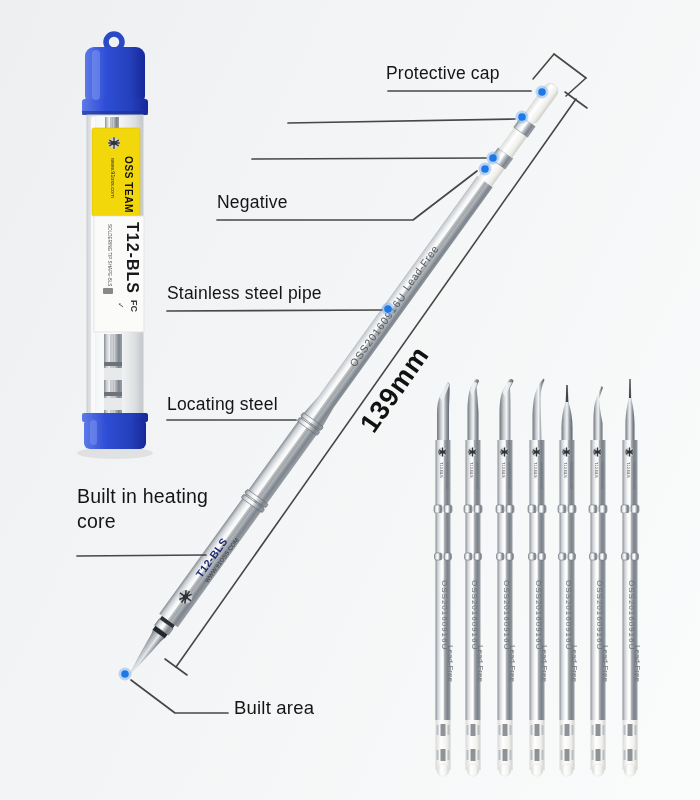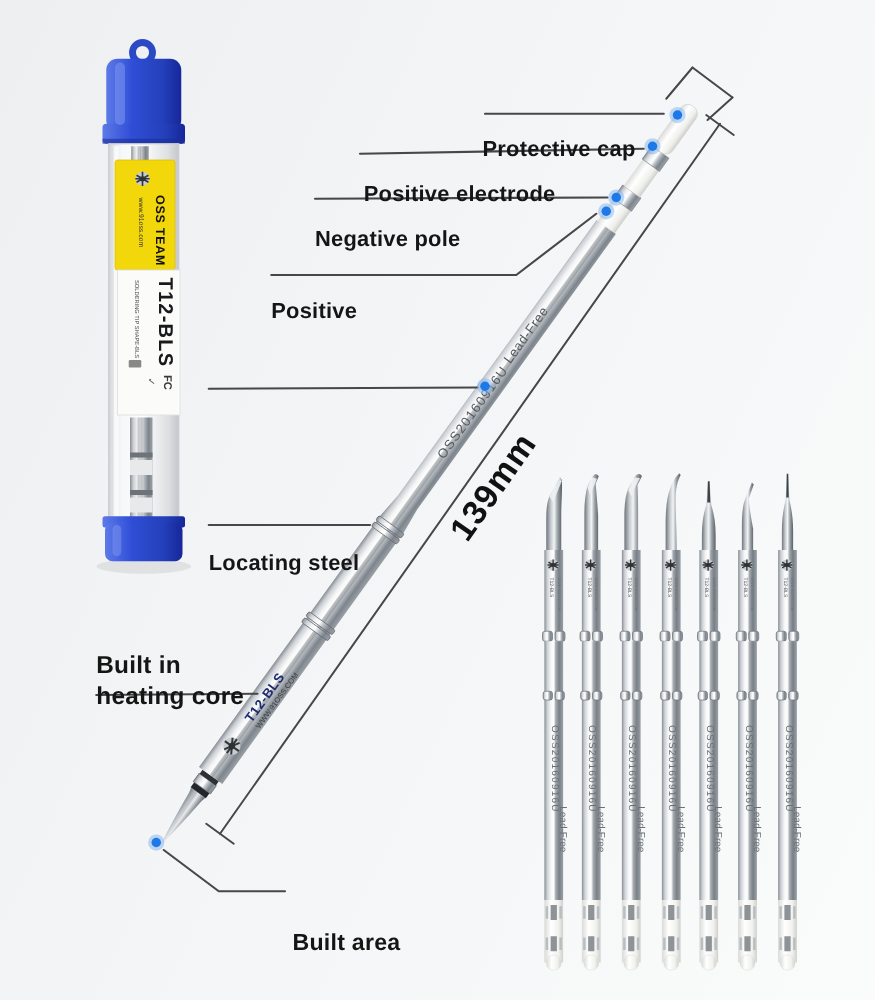--- a/index.html
+++ b/index.html
@@ -3,30 +3,30 @@
 <meta charset="utf-8">
 <style>
   html,body{margin:0;padding:0;background:#e9eaec;}
   .stage{
     position:relative;width:700px;height:800px;overflow:hidden;
     background:linear-gradient(115deg,#edeff1 0%,#f4f5f6 45%,#fafbfb 100%);
     font-family:"Liberation Sans",sans-serif;
   }
   .stage svg{position:absolute;left:0;top:0;}
   .callout{
-    position:absolute;font-weight:700;color:#151515;font-size:17.5px;
-    letter-spacing:.2px;white-space:nowrap;line-height:1.1;margin-top:46px;
+    position:absolute;font-weight:400;color:#151515;font-size:17.5px;
+    letter-spacing:.2px;white-space:nowrap;line-height:1.1;
   }
   .c-protective{left:386px;top:64px;}
   .c-positive{left:291px;top:100px;}
   .c-negative{left:252px;top:136px;}
   .c-terminal{left:217px;top:193px;}
   .c-pipe{left:167px;top:284px;}
   .c-ring{left:167px;top:395px;}
-  .c-core{left:77px;top:474px;width:135px;white-space:normal;font-size:19.5px;line-height:1.3;}
+  .c-core{left:77px;top:484px;width:135px;white-space:normal;font-size:19.5px;line-height:1.3;}
   .c-work{left:234px;top:698px;font-size:18.5px;}
   .d-55{position:absolute;left:560px;top:36px;font-weight:700;color:#111;
         font-size:23px;letter-spacing:2.5px;white-space:nowrap;}
   .d-139{position:absolute;left:329px;top:374px;width:132px;text-align:center;
          font-weight:700;color:#111;font-size:27px;letter-spacing:1px;
          transform:rotate(-55deg);white-space:nowrap;}
   text{font-family:"Liberation Sans",sans-serif;}
 </style>
 </head>
 <body>
@@ -307,21 +307,20 @@
       <use href="#tip-body"></use>
       <text transform="translate(-1.5,580) rotate(90)" font-size="8" fill="#6a7076" letter-spacing="1">OSS20160916U</text>
       <text transform="translate(5,645) rotate(90)" font-size="8" fill="#6a7076">Lead-Free</text>
       <text transform="translate(-3,462) rotate(90)" font-size="4" fill="#50555a">T12-BLS</text>
       <text transform="translate(3,462) rotate(90)" font-size="3" fill="#6a7076">WWW.91OSS.COM</text>
     </g>
   </g>
 </svg>
 
 <div class="callout c-protective">Protective cap</div>
-<div class="callout c-positive">Positive electrode</div>
-<div class="callout c-negative">Negative pole</div>
-<div class="callout c-terminal">Positive</div>
+<div class="callout c-terminal">Negative</div>
+<div class="callout c-pipe">Stainless steel pipe</div>
 <div class="callout c-ring">Locating steel</div>
 <div class="callout c-core">Built in heating core</div>
 <div class="callout c-work">Built area</div>
 <div class="d-139">139mm</div>
 
 </div>
 
 </body></html>

